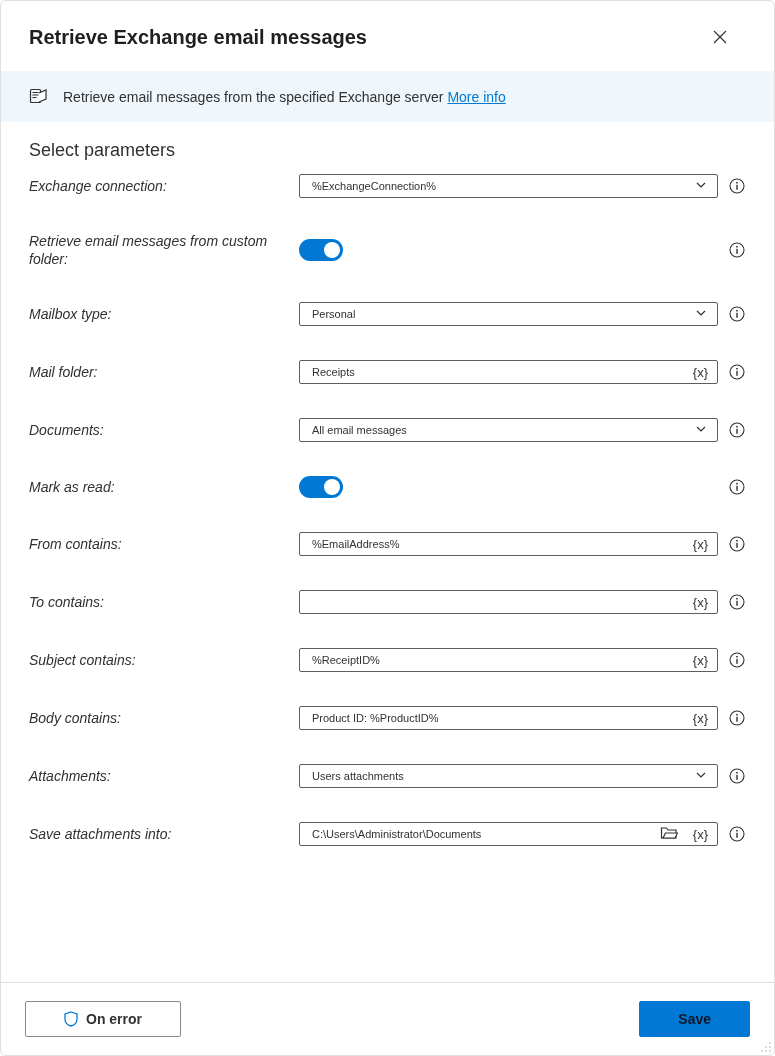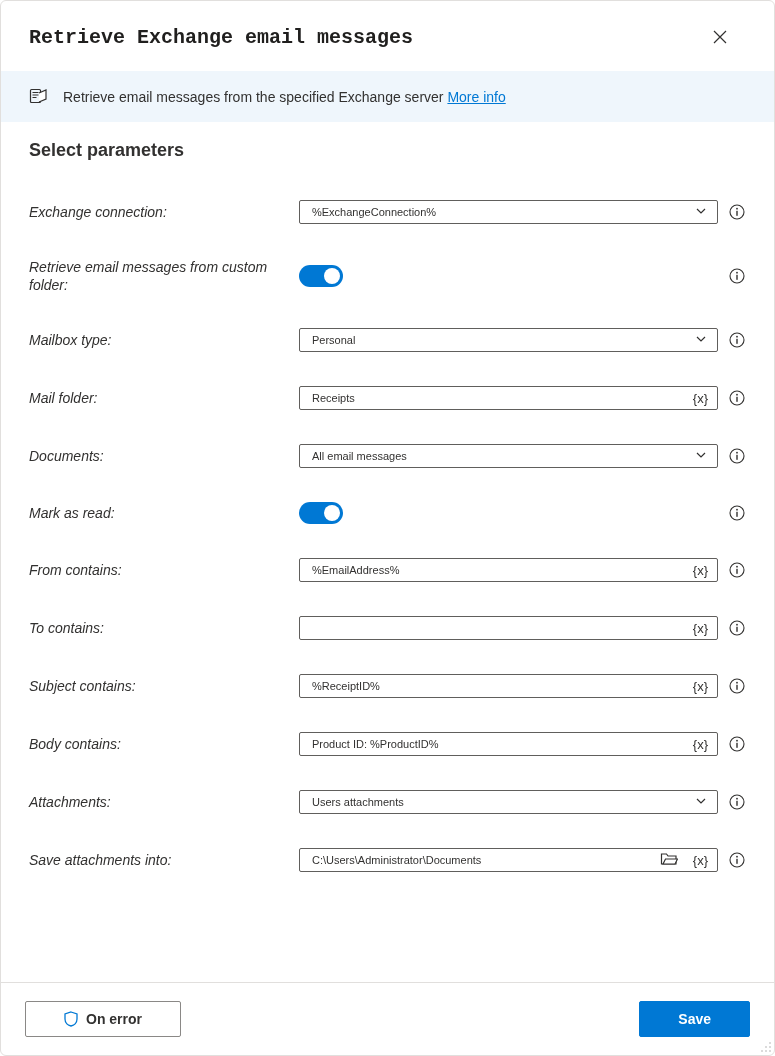--- a/index.html
+++ b/index.html
@@ -17,21 +17,20 @@
     border-radius: 6px;
     display: flex;
     flex-direction: column;
     position: relative;
   }
   .dialog-header {
     display: flex;
     align-items: center;
     justify-content: space-between;
     padding: 22px 40px 20px 28px;
-    font-family: Liberation Mono, monospace;
   }
   .dialog-title {
     font-size: 20px;
     font-weight: 600;
     color: #201f1e;
   }
   .close-btn {
     background: none;
     border: none;
     cursor: pointer;
@@ -55,23 +54,23 @@
     color: #0078d4;
     text-decoration: underline;
   }
   .content {
     padding: 18px 28px 12px 28px;
     flex: 1;
     overflow-y: auto;
   }
   .section-title {
     font-size: 18px;
-    font-weight: 700;
-    color: #323130;
-    margin-bottom: 39px;
+    font-weight: 400;
+    color: #323130;
+    margin-bottom: 13px;
   }
   .form-row {
     display: flex;
     align-items: center;
     margin-bottom: 34px;
     gap: 12px;
   }
   .form-row.tall-label { align-items: center; }
   .form-label {
     width: 258px;
@@ -183,21 +182,21 @@
     font-weight: 600;
   }
   .btn-default {
     background: #fff;
     border: 1px solid #8a8886;
     color: #323130;
   }
   .btn-primary {
     background: #0078d4;
     border: 1px solid #0078d4;
-    color: #ffffff;
+    color: #0f172a;
   }
   .footer-right { display: flex; gap: 12px; }
   .resize-grip {
     position: absolute;
     right: 2px;
     bottom: 2px;
     width: 12px;
     height: 12px;
     opacity: 0.4;
   }

